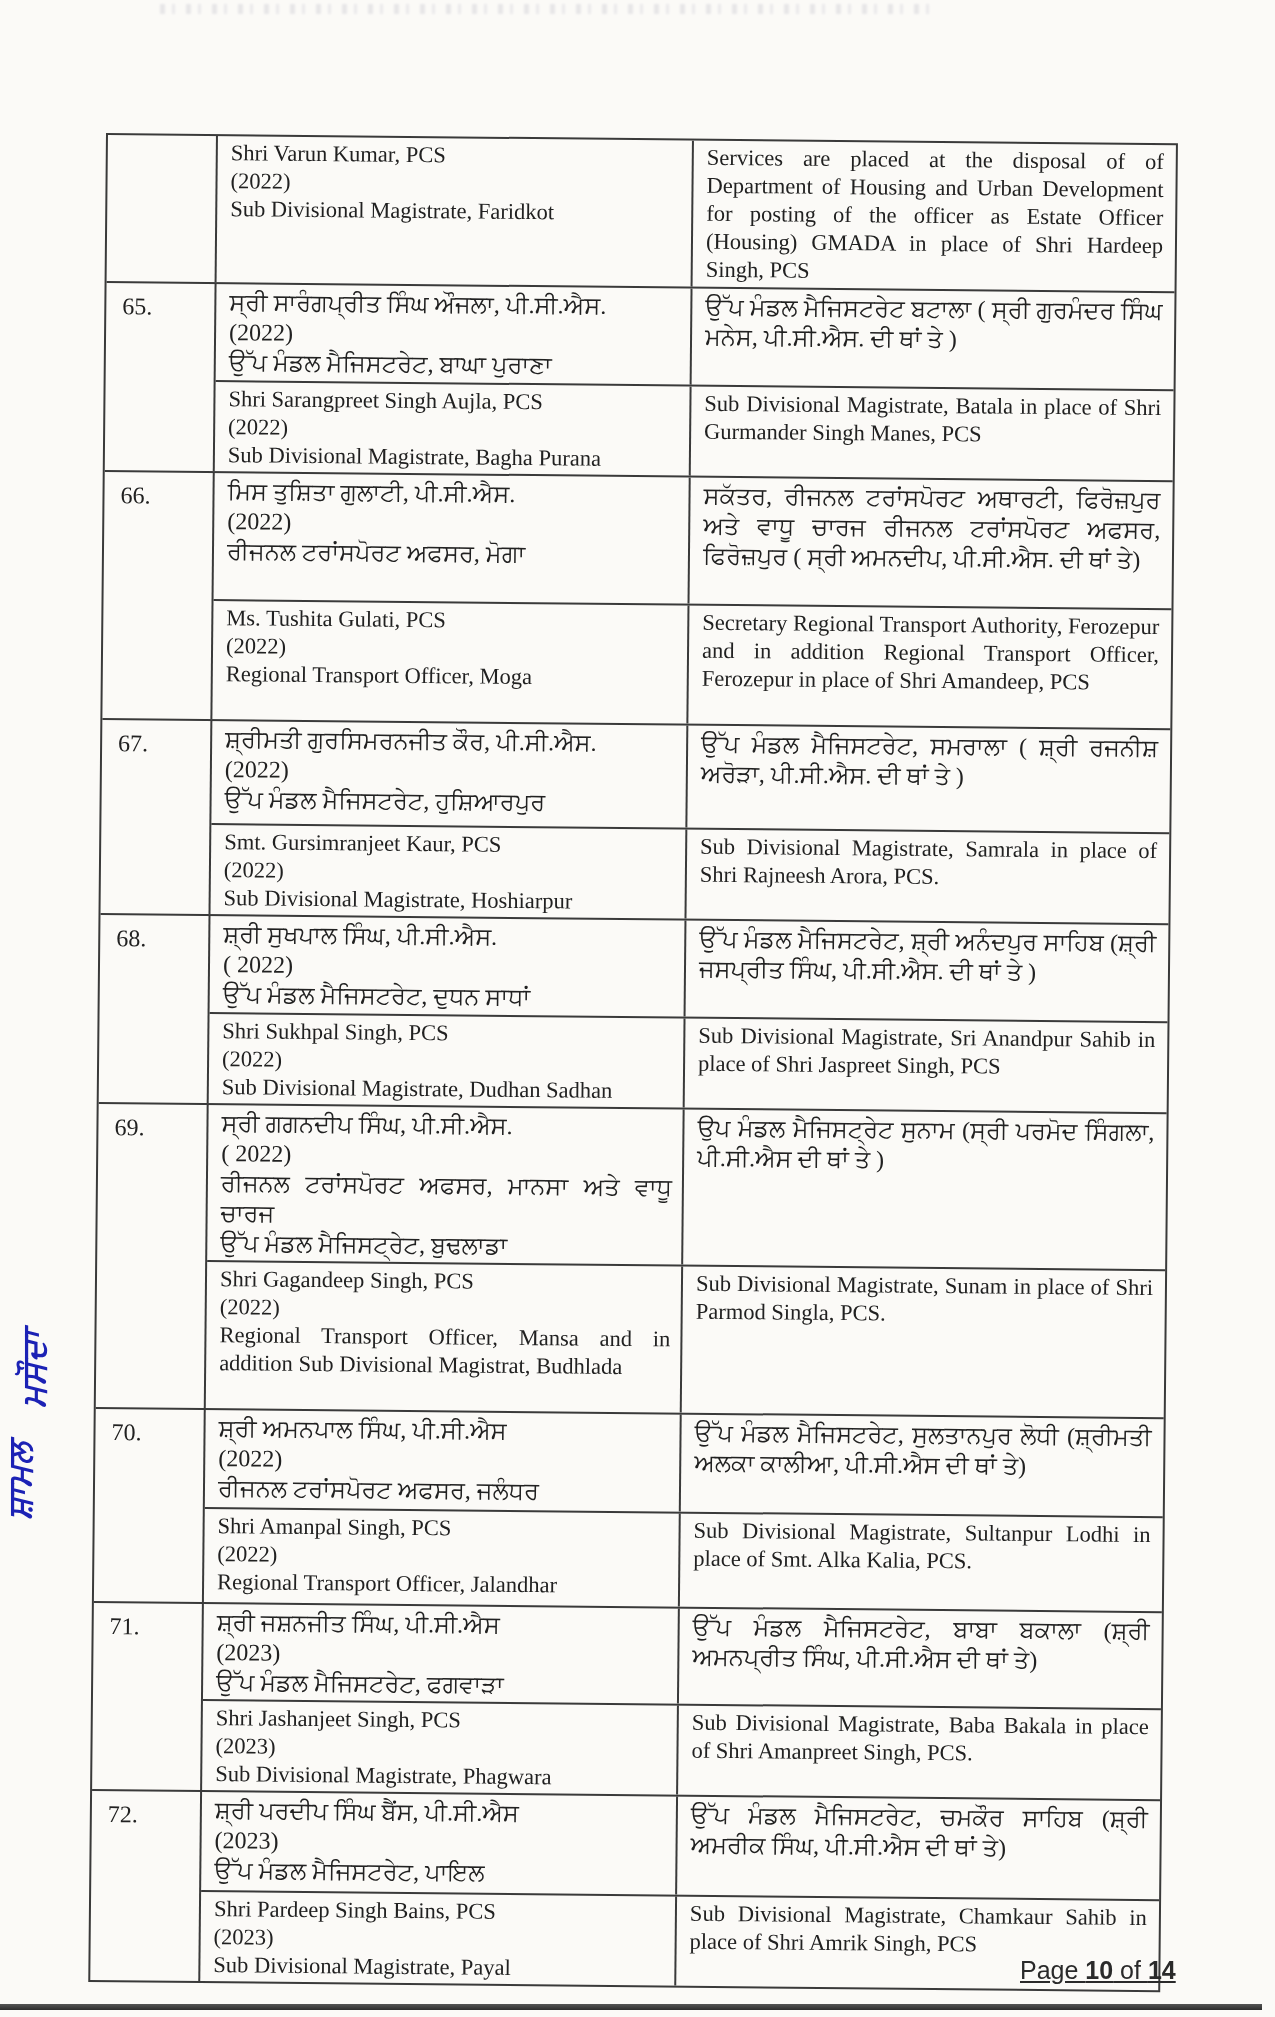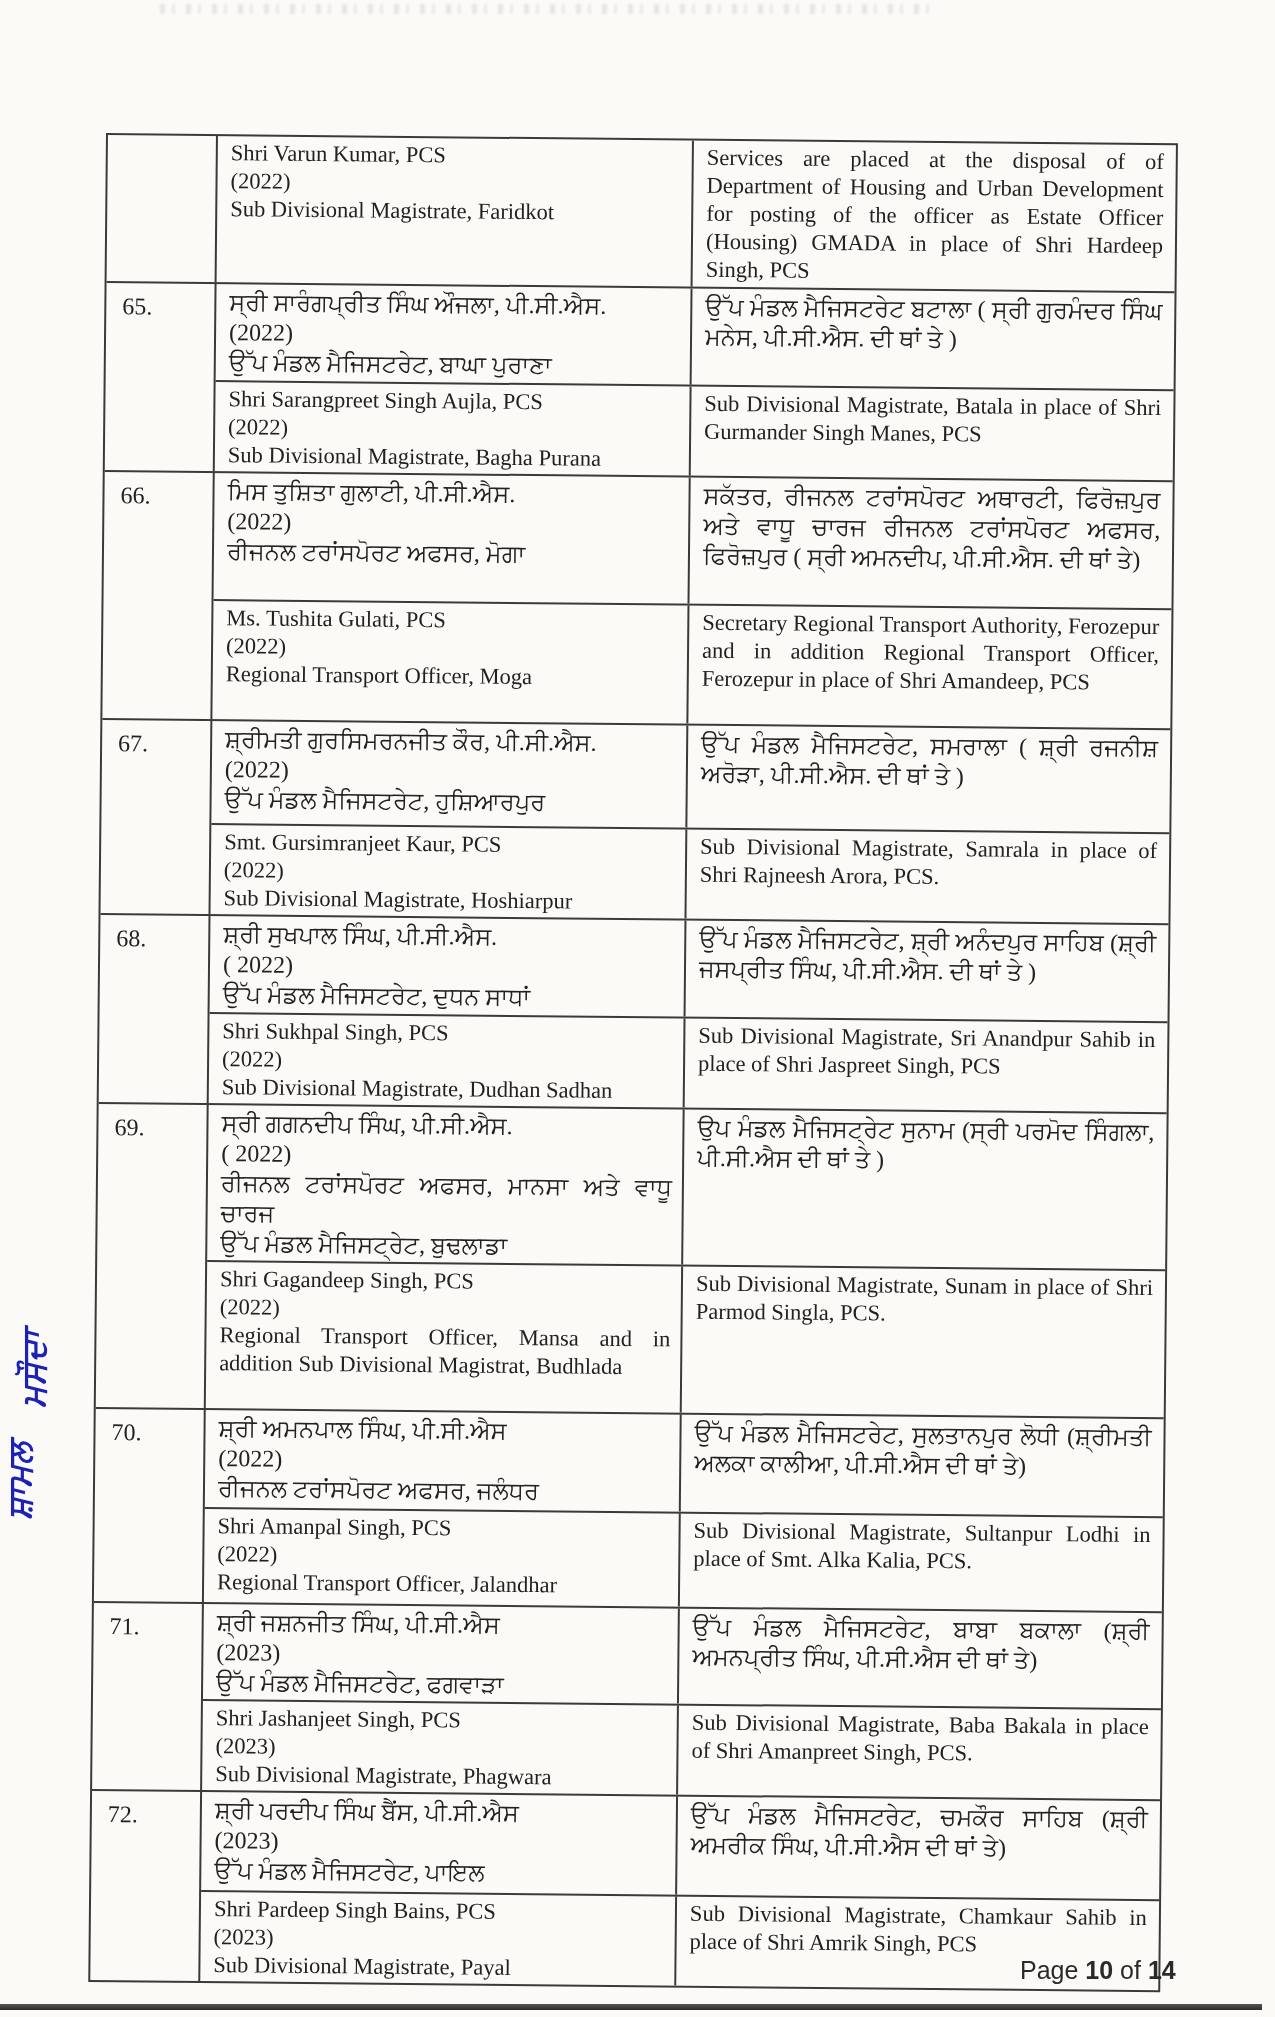--- a/index.html
+++ b/index.html
@@ -68,21 +68,21 @@
     transform:rotate(-90deg);
     transform-origin:0 0;
     white-space:nowrap;
   }
   .note1{left:16px;top:1408px;}
   .note2{left:2px;top:1520px;}
   
   .footer{
     position:absolute;left:1020px;top:1956px;
     font-family:"Liberation Sans","DejaVu Sans",sans-serif;
-    font-size:25px;color:#2a2a2a;
+    font-size:25px;color:#2a2a2a;text-decoration:underline;
   }
   .footer b{font-weight:700;}
   
   .scanline{
     position:absolute;left:0;top:2004px;width:1262px;height:6px;
     background:linear-gradient(#555,var(--scan-edge-black));
   }
 </style>
 </head>
 <body>

